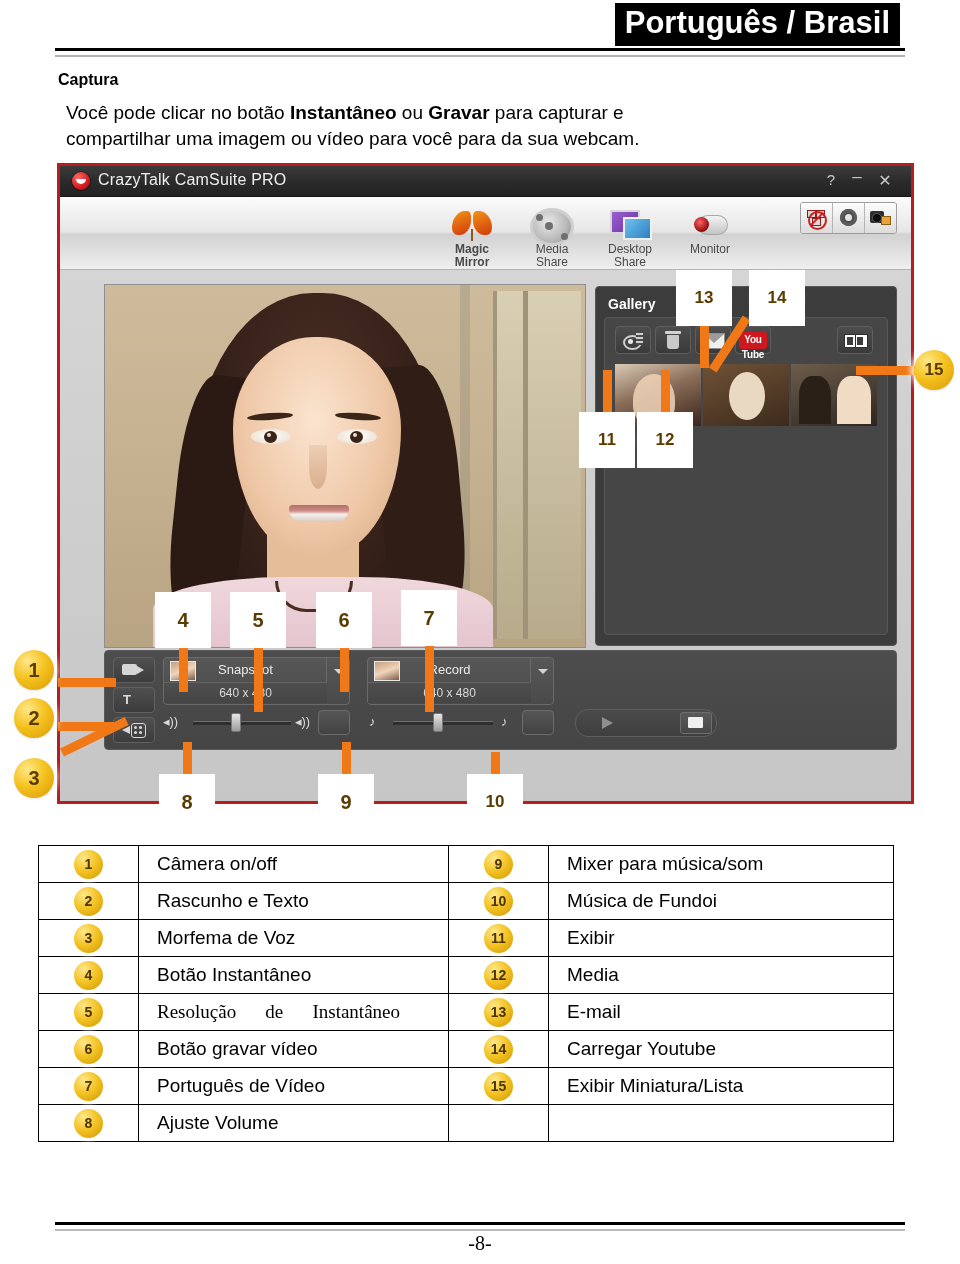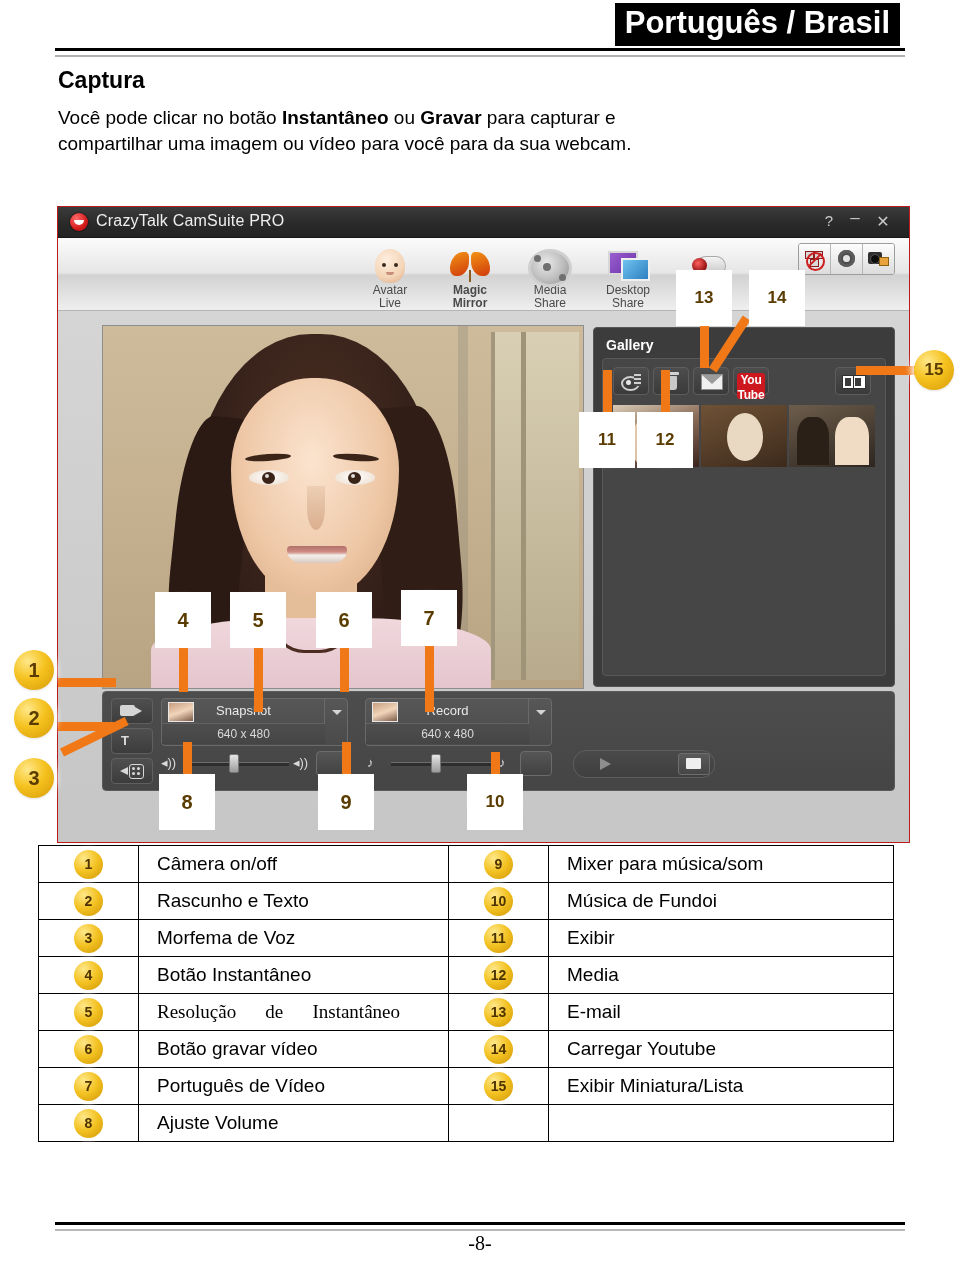--- a/index.html
+++ b/index.html
@@ -31,40 +31,39 @@
     position: absolute;
     left: 55px; right: 55px; top: 48px;
     height: 4px;
     border-top: 3px solid #000;
     border-bottom: 2px solid #b0b0b0;
   }
 
   
   #intro { position: absolute; left: 58px; top: 68px; width: 830px; }
   #intro h2 {
-    margin: 0 0 13px 0;
-    font-size: 23px; font-weight: bold;
+    margin: 0 0 4px 0;
+    font-size: 16px; font-weight: bold;
     line-height: 24px;
   }
   #intro p {
-    margin: 0;
+    margin: 8px;
     font-size: 19px;
     line-height: 26px;
   }
   #intro b { font-weight: bold; }
 
   
   #app-window {
     position: absolute;
     left: 57px; top: 163px;
     width: 851px; height: 635px;
     background: #cfcfcf;
-    border: 1px solid #b91c1c;
+    border: 3px solid #b91c1c;
     overflow: hidden;
-    margin-top: 43px;
   }
   #app-outer-pad {
     position: absolute; inset: 0;
     background: linear-gradient(180deg,#d8d8d8 0%, #c6c6c6 100%);
   }
   #titlebar {
     position: absolute; left: 0; top: 0; right: 0; height: 30px;
     background: linear-gradient(180deg,#3b3b3b 0%, #2a2a2a 55%, #232323 100%);
     border-bottom: 1px solid #161616;
   }
@@ -260,22 +259,22 @@
 
   .ic-eye{position:absolute;left:7px;top:6px;width:20px;height:14px;}
   .ic-eye .o{position:absolute;left:0;top:2px;width:15px;height:11px;border:2px solid #cfcfcf;border-radius:50%;}
   .ic-eye .p{position:absolute;left:5px;top:6px;width:5px;height:5px;border-radius:50%;background:#e8e8e8;}
   .ic-eye .st{position:absolute;right:0;top:0;width:7px;height:12px;background:repeating-linear-gradient(180deg,#cfcfcf 0 2px,#4a4a4a 2px 4px);}
   .ic-trash{position:absolute;left:10px;top:4px;width:14px;height:18px;}
   .ic-trash .lid{position:absolute;left:-1px;top:0;width:16px;height:3px;background:#d2d2d2;border-radius:1px;}
   .ic-trash .bin{position:absolute;left:1px;top:4px;width:12px;height:14px;background:#c9c9c9;border-radius:1px 1px 3px 3px;}
   .ic-mail{position:absolute;left:7px;top:6px;width:20px;height:14px;background:#f0f0f0;border:1px solid #8d8d8d;}
   .ic-mail::after{content:"";position:absolute;left:0;top:0;width:0;height:0;border-left:10px solid transparent;border-right:10px solid transparent;border-top:9px solid #9b9b9b;}
-  #yt-badge{position:absolute;left:3px;top:5px;width:28px;height:26px;background:#cc181e;border-radius:3px;
-            color:#fff;font-size:12px;font-weight:bold;line-height:15px;text-align:center;letter-spacing:-.2px;}
+  #yt-badge{position:absolute;left:3px;top:5px;width:28px;height:17px;background:#cc181e;border-radius:3px;
+            color:#fff;font-size:10px;font-weight:bold;line-height:15px;text-align:center;letter-spacing:-.2px;}
   .ic-list{position:absolute;left:6px;top:7px;width:22px;height:12px;background:#fff;border:1px solid #2f2f2f;}
   .ic-list::after{content:"";position:absolute;left:10px;top:0;width:1px;height:12px;background:#2f2f2f;}
   .ic-list::before{content:"";position:absolute;left:2px;top:2px;width:6px;height:8px;background:#3c3c3c;box-shadow:10px 0 0 #3c3c3c;}
 
   #thumbs {
     position: absolute; left: 10px; top: 46px; right: 10px; height: 62px;
     display: flex; gap: 2px;
   }
   .thumb { width: 88px; height: 62px; overflow: hidden; position: relative; }
   #th1 { background: linear-gradient(160deg,#d9cbb6 0%, #8a6c58 45%, #3a241c 100%); }
@@ -454,25 +453,20 @@
 
   <div id="titlebar">
     <div id="app-logo"></div>
     <div id="app-title">CrazyTalk CamSuite PRO</div>
     <div class="win-btn" id="win-help">?</div>
     <div class="win-btn" id="win-min">–</div>
     <div class="win-btn" id="win-close">✕</div>
   </div>
 
   <div id="toolbar">
-    <div class="tool" id="t-avatar">
-      <span class="glyph"><span class="ic-face"><span class="e1"></span><span class="e2"></span><span class="m"></span></span></span>
-      <span class="lbl">Avatar</span>
-      <span class="lbl2">Live</span>
-    </div>
     <div class="tool" id="t-magic">
       <span class="glyph"><span class="ic-mask"><span class="l"></span><span class="r"></span><span class="st"></span></span></span>
       <span class="lbl">Magic</span>
       <span class="lbl2">Mirror</span>
     </div>
     <div class="tool" id="t-media">
       <span class="glyph"><span class="ic-reel"><span class="h1"></span><span class="h2"></span></span></span>
       <span class="lbl">Media</span>
       <span class="lbl2">Share</span>
     </div>

